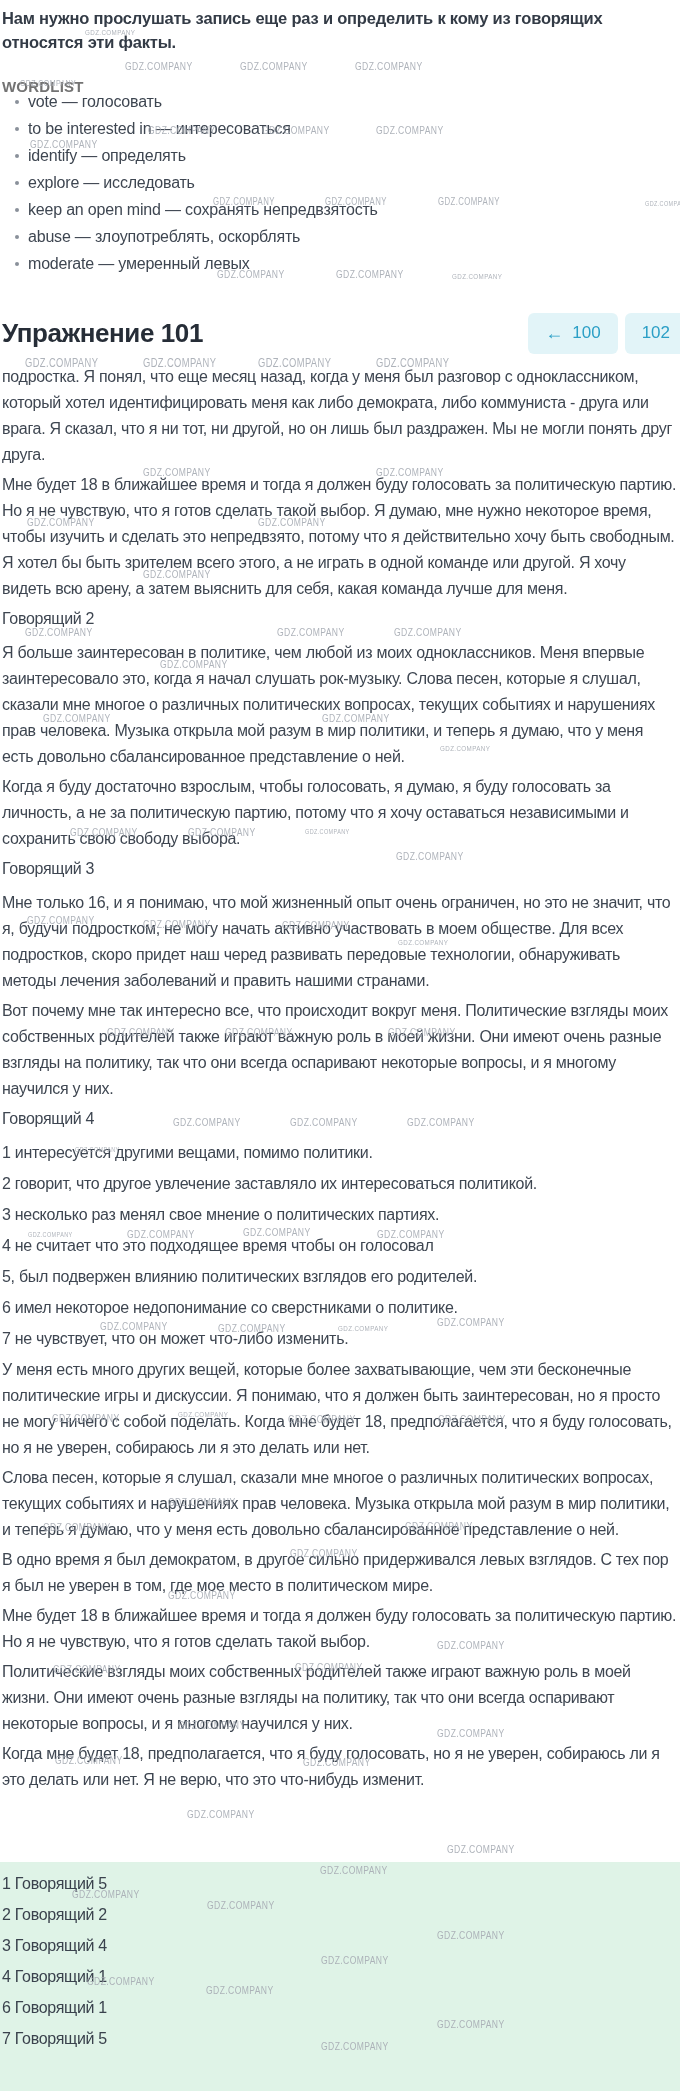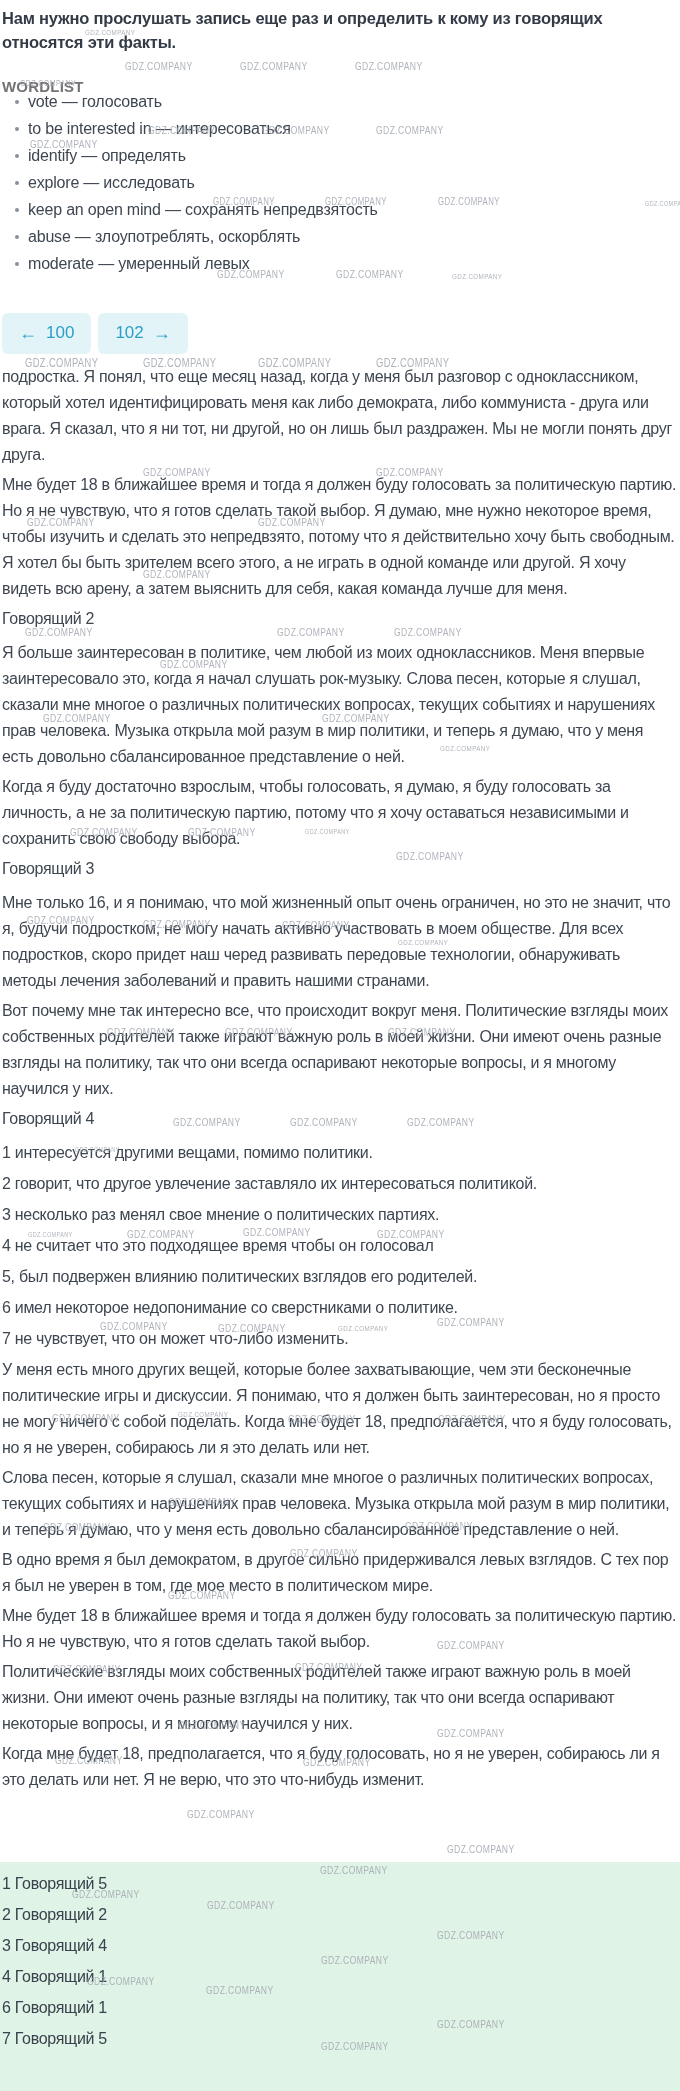--- a/index.html
+++ b/index.html
@@ -81,20 +81,21 @@
   <li>vote — голосовать</li>
       <li>to be interested in — интересоваться</li>
       <li>identify — определять</li>
       <li>explore — исследовать</li>
       <li>keep an open mind — сохранять непредвзятость</li>
       <li>abuse — злоупотреблять, оскорблять</li>
       <li>moderate — умеренный левых</li>
     </ul>
 
   <div class="exercise-header">
+    <h1 class="exercise-title">Упражнение 101</h1>
     <div class="pager">
       <button class="pager-btn">
         <span class="arrow">←</span>
         <span>100</span>
       </button>
       <button class="pager-btn">
         <span>102</span>
         <span class="arrow">→</span>
       </button>
     </div>

